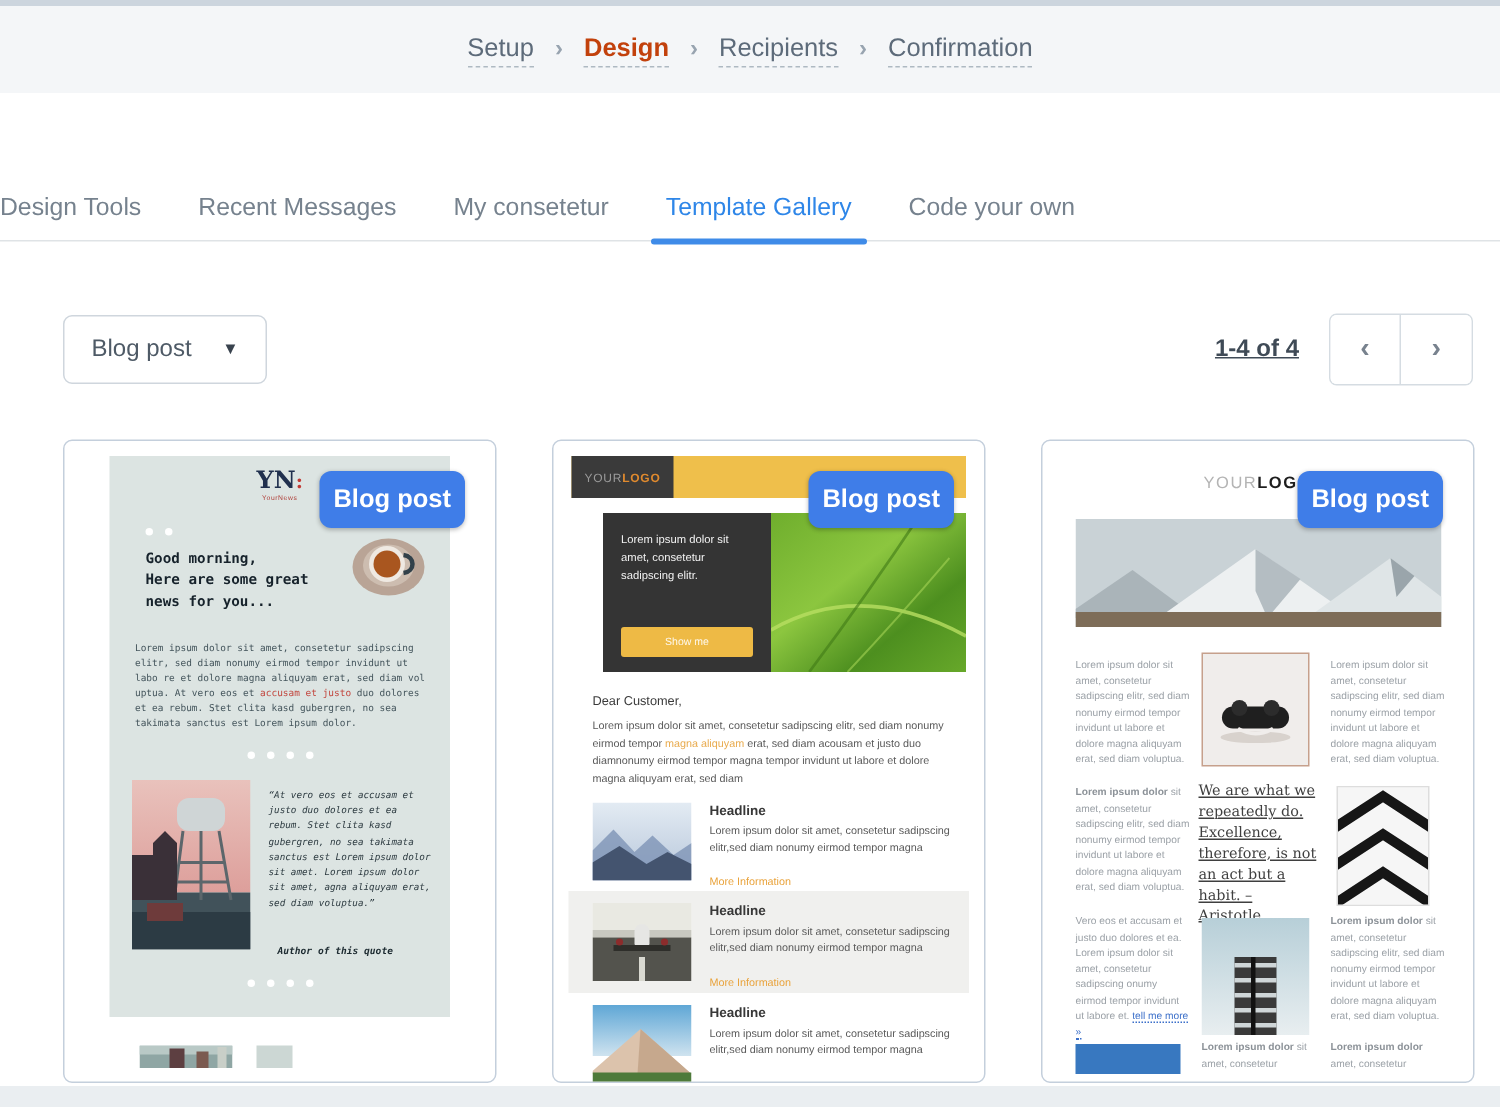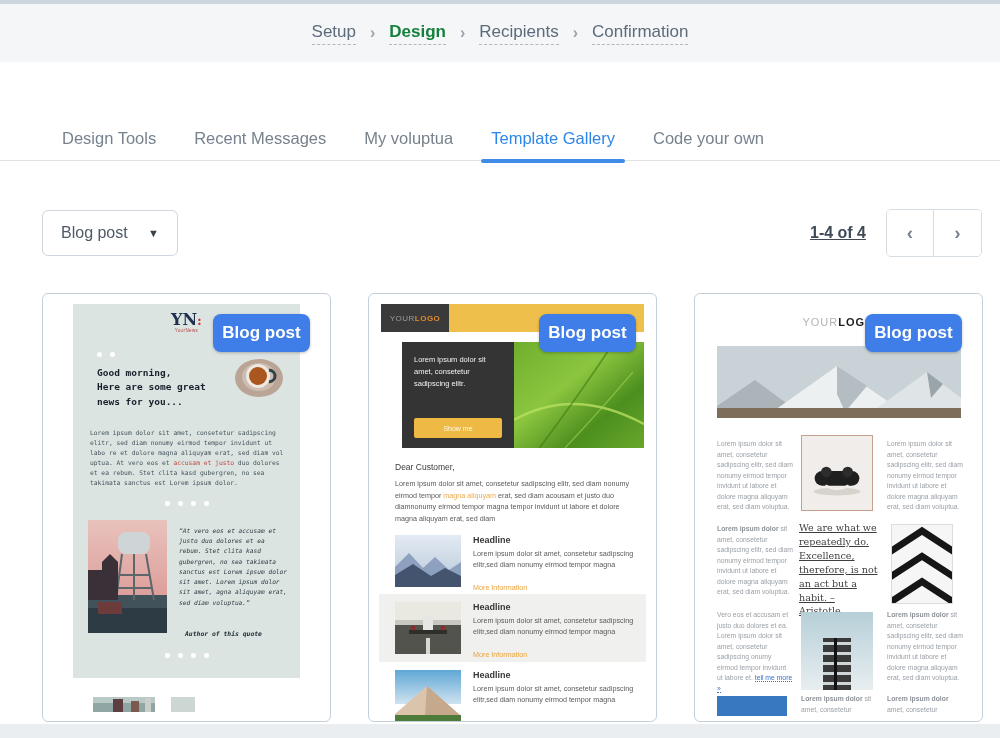--- a/index.html
+++ b/index.html
@@ -4,26 +4,26 @@
 <style>
   * { margin:0; padding:0; box-sizing:border-box; }
   body { font-family:"Liberation Sans", sans-serif; background:#fff; }
   .page { position:relative; width:1000px; height:738px; background:#fff; overflow:hidden; }
 
   
   .topstrip { position:absolute; top:0; left:0; width:100%; height:4px; background:#ccd5de; }
   .crumbbar { position:absolute; top:4px; left:0; width:100%; height:58px; background:#f4f6f8;
               display:flex; align-items:center; justify-content:center; gap:14px; }
   .crumb { font-size:17px; color:#5d6b7a; text-decoration:none; border-bottom:1px dashed #aeb9c2; padding-bottom:2px; cursor:pointer; }
-  .crumb.bold { font-weight:bold; color:#15803d; }
+  .crumb.bold { font-weight:bold; color:#c2410c; }
   .crumb-sep { color:#98a4b0; font-size:16px; font-weight:bold; }
 
   
   .tabsrow { position:absolute; top:118px; left:0; width:100%; height:43px; border-bottom:1px solid #dfe3e6;
-             display:flex; align-items:center; gap:38px; padding-left:62px; }
+             display:flex; align-items:center; gap:38px; }
   .tab { position:relative; font-size:16.5px; color:#76828e; height:43px; line-height:40px; cursor:pointer; }
   .tab.active { color:#2e86e8; }
   .tab.active::after { content:""; position:absolute; left:-10px; right:-10px; bottom:-2px; height:4px;
                        background:#3f8be8; border-radius:3px; }
 
   
   .filterbtn { position:absolute; top:210px; left:42px; width:136px; height:46px; border:1px solid #cfd6dd;
                border-radius:6px; background:#fff; display:flex; align-items:center; justify-content:space-between;
                padding:0 18px; cursor:pointer; }
   .filterbtn .flabel { font-size:16px; color:#4e5a66; }
@@ -127,21 +127,21 @@
     <a class="crumb bold">Design</a>
     <span class="crumb-sep">›</span>
     <a class="crumb">Recipients</a>
     <span class="crumb-sep">›</span>
     <a class="crumb">Confirmation</a>
   </div>
 
   <div class="tabsrow">
     <div class="tab">Design Tools</div>
     <div class="tab">Recent Messages</div>
-    <div class="tab">My voluptua</div>
+    <div class="tab">My consetetur</div>
     <div class="tab active">Template Gallery</div>
     <div class="tab">Code your own</div>
   </div>
 
   <div class="filterbtn">
     <span class="flabel">Blog post</span>
     <span class="caret">▼</span>
   </div>
 
   <div class="rangetext">1-4 of 4</div>

